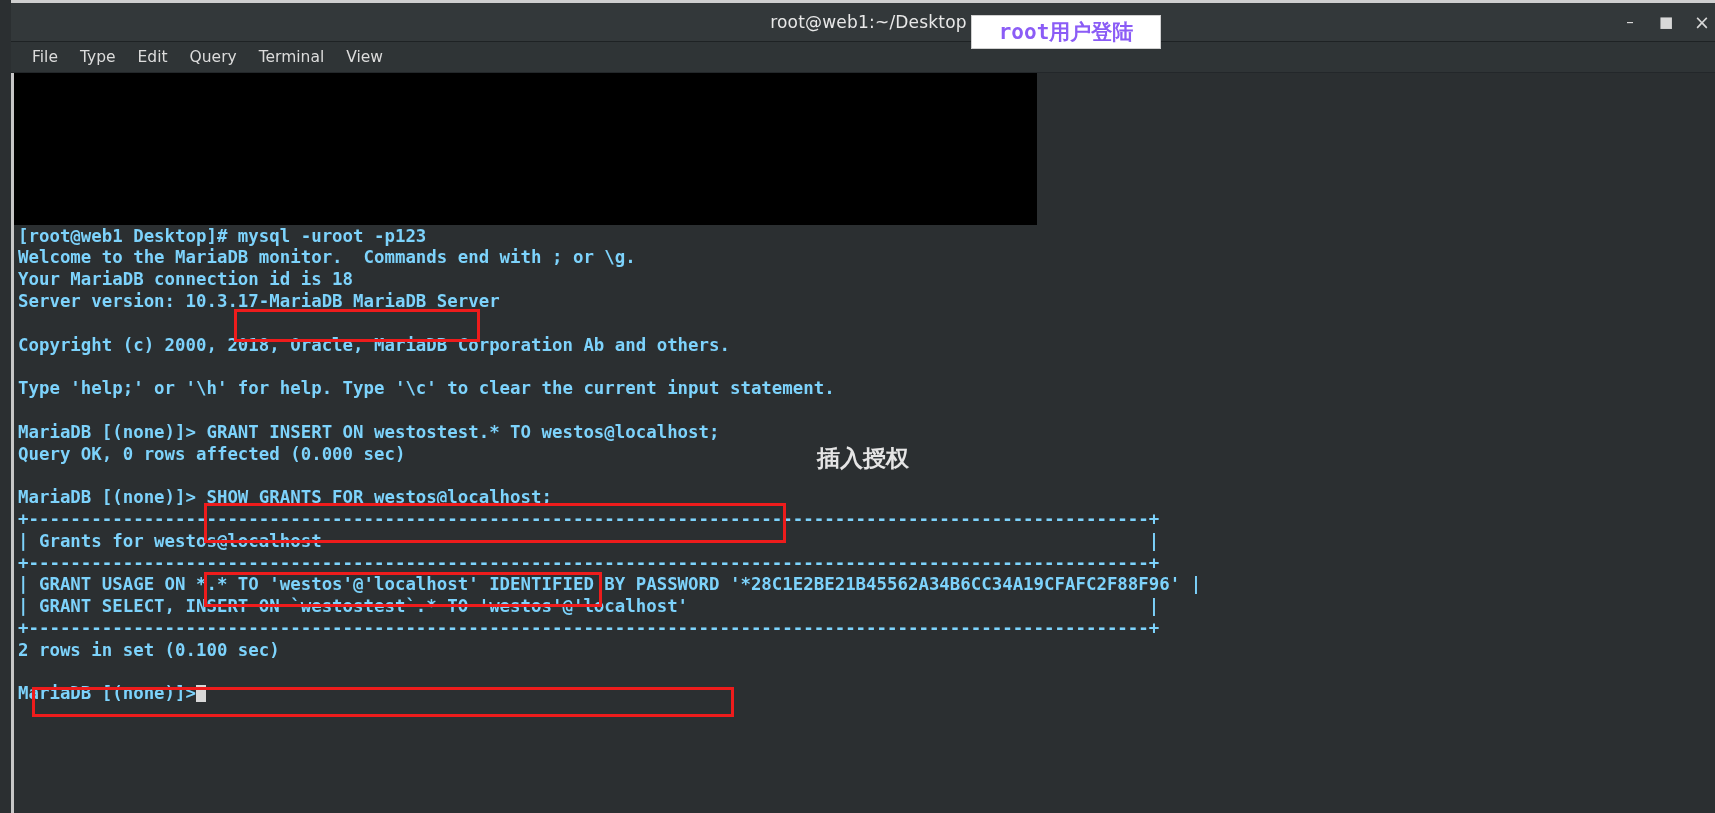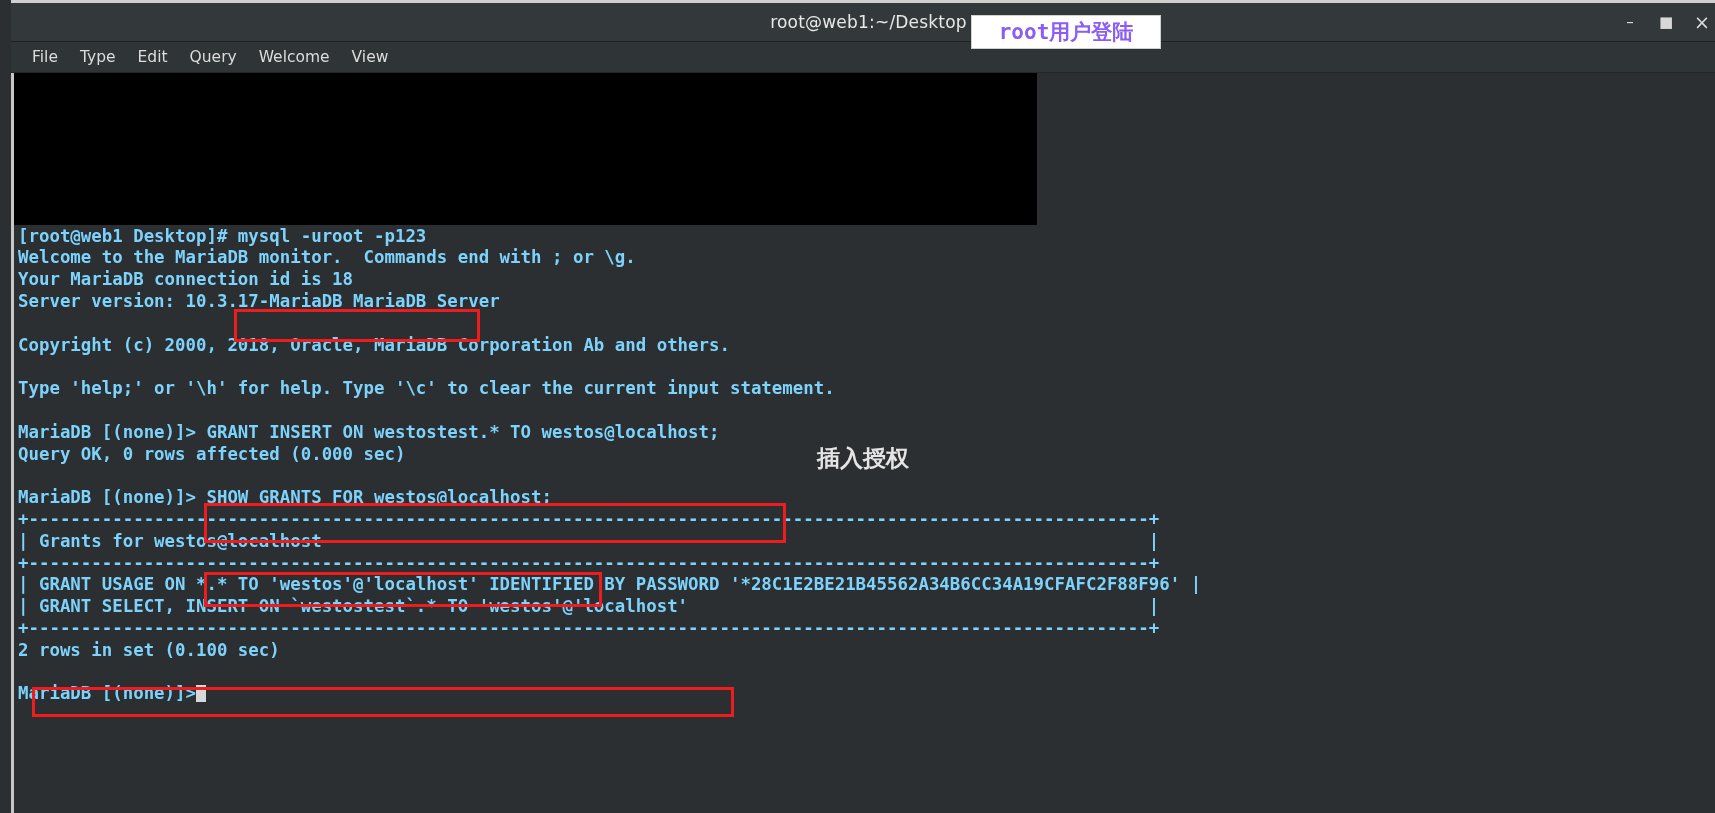--- a/index.html
+++ b/index.html
@@ -171,21 +171,21 @@
       <div class="wc">■</div>
       <div class="wc close">×</div>
     </div>
   </div>
 
   <div id="menubar">
     <div class="menu-item">File</div>
     <div class="menu-item">Type</div>
     <div class="menu-item">Edit</div>
     <div class="menu-item">Query</div>
-    <div class="menu-item">Welcome</div>
+    <div class="menu-item">Terminal</div>
     <div class="menu-item">View</div>
   </div>
 
   <div id="terminal">
     <div id="blank-region"></div>
     <div id="term-text"><div class="tline"></div><div class="tline"></div><div class="tline"></div><div class="tline"></div><div class="tline"></div><div class="tline"></div><div class="tline"></div><div class="tline">[root@web1 Desktop]# mysql -uroot -p123</div><div class="tline">Welcome to the MariaDB monitor.  Commands end with ; or \g.</div><div class="tline">Your MariaDB connection id is 18</div><div class="tline">Server version: 10.3.17-MariaDB MariaDB Server</div><div class="tline"></div><div class="tline">Copyright (c) 2000, 2018, Oracle, MariaDB Corporation Ab and others.</div><div class="tline"></div><div class="tline">Type 'help;' or '\h' for help. Type '\c' to clear the current input statement.</div><div class="tline"></div><div class="tline">MariaDB [(none)]&gt; GRANT INSERT ON westostest.* TO westos@localhost;</div><div class="tline">Query OK, 0 rows affected (0.000 sec)</div><div class="tline"></div><div class="tline">MariaDB [(none)]&gt; SHOW GRANTS FOR westos@localhost;</div><div class="tline">+-----------------------------------------------------------------------------------------------------------+</div><div class="tline">| Grants for westos@localhost                                                                               |</div><div class="tline">+-----------------------------------------------------------------------------------------------------------+</div><div class="tline">| GRANT USAGE ON *.* TO 'westos'@'localhost' IDENTIFIED BY PASSWORD '*28C1E2BE21B45562A34B6CC34A19CFAFC2F88F96' |</div><div class="tline">| GRANT SELECT, INSERT ON `westostest`.* TO 'westos'@'localhost'                                            |</div><div class="tline">+-----------------------------------------------------------------------------------------------------------+</div><div class="tline">2 rows in set (0.100 sec)</div><div class="tline"></div><div class="tline">MariaDB [(none)]&gt;<span class="cursor-block"></span></div></div>
 
     <div class="redbox" style="left:220px;  top:236px; width:246px; height:33px;"></div>
     <div class="redbox" style="left:190px;  top:430px; width:582px; height:40px;"></div>
     <div class="redbox" style="left:190px;  top:499px; width:398px; height:35px;"></div>

